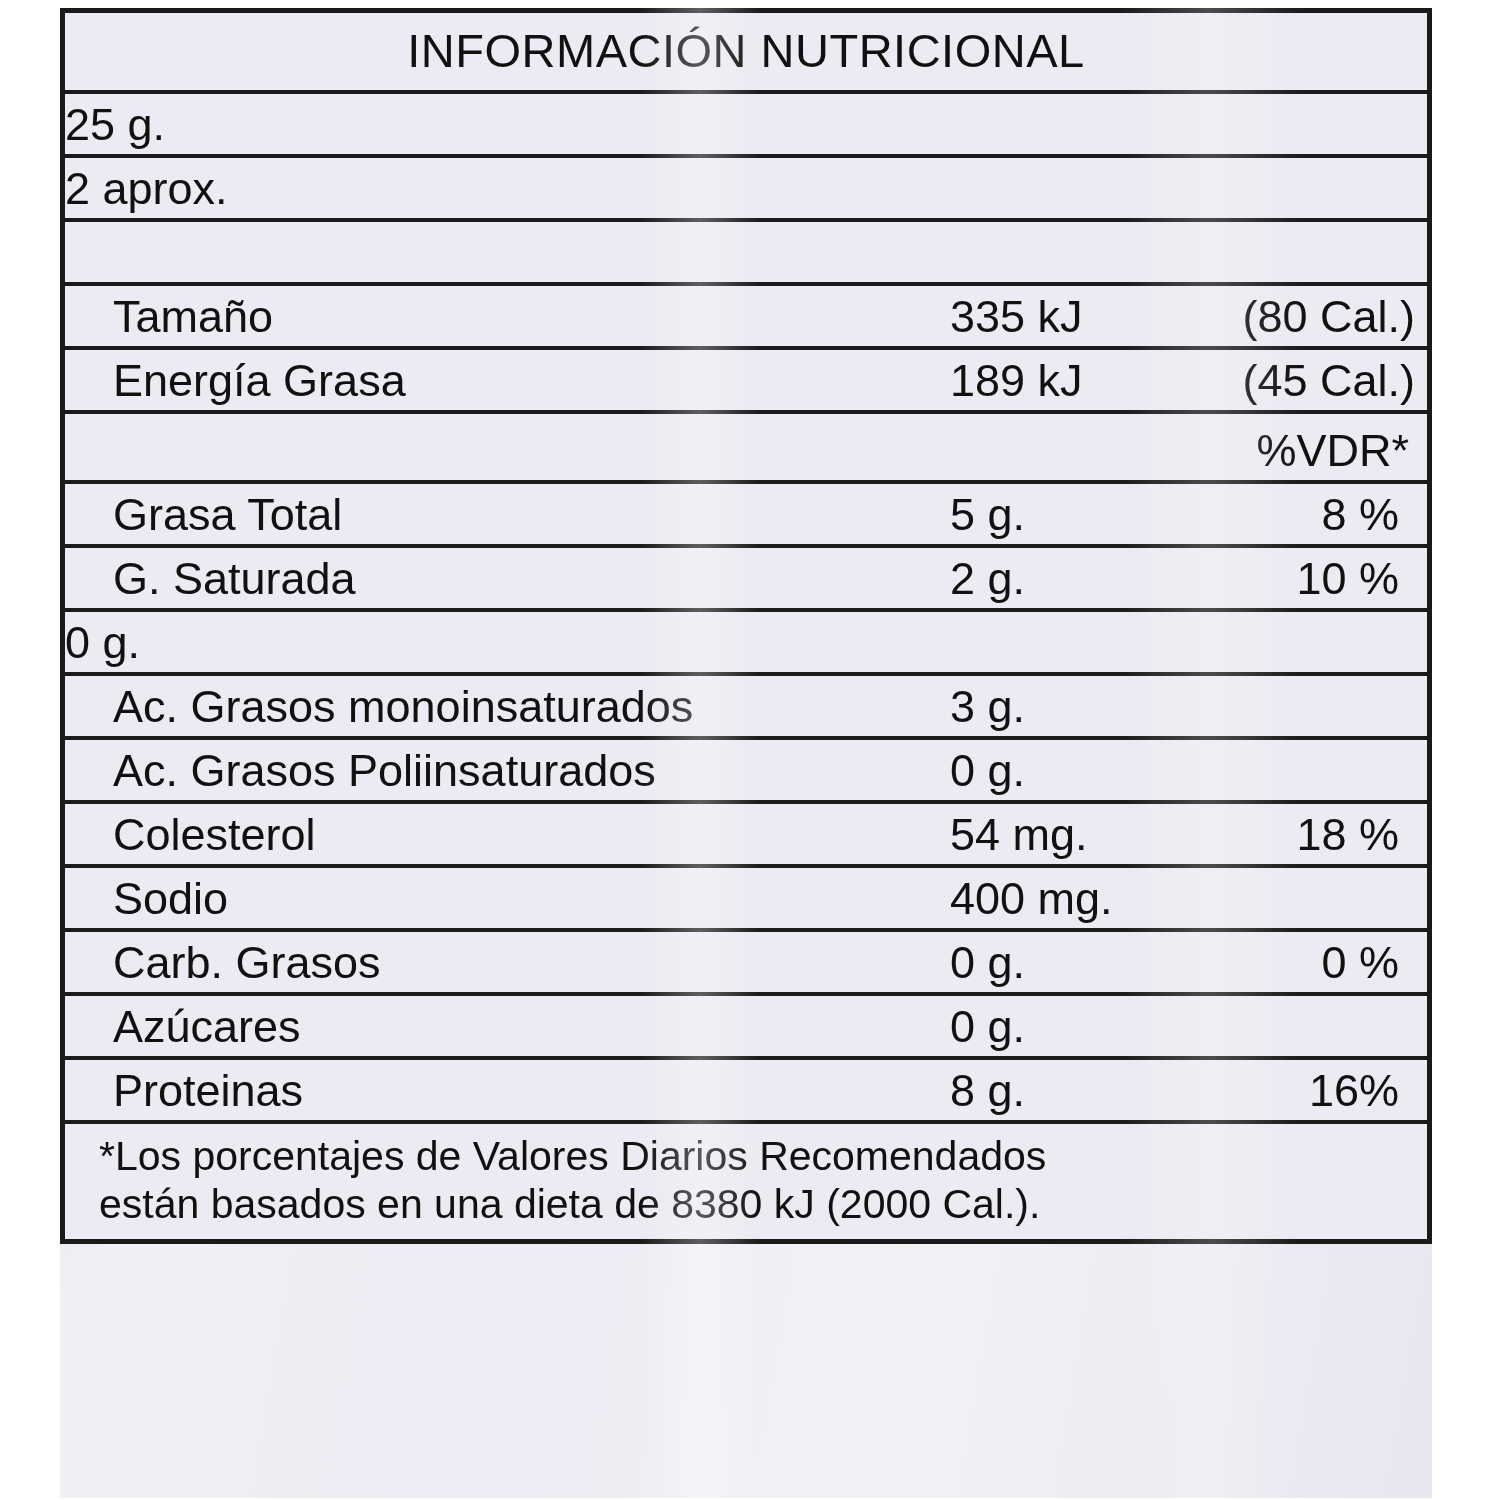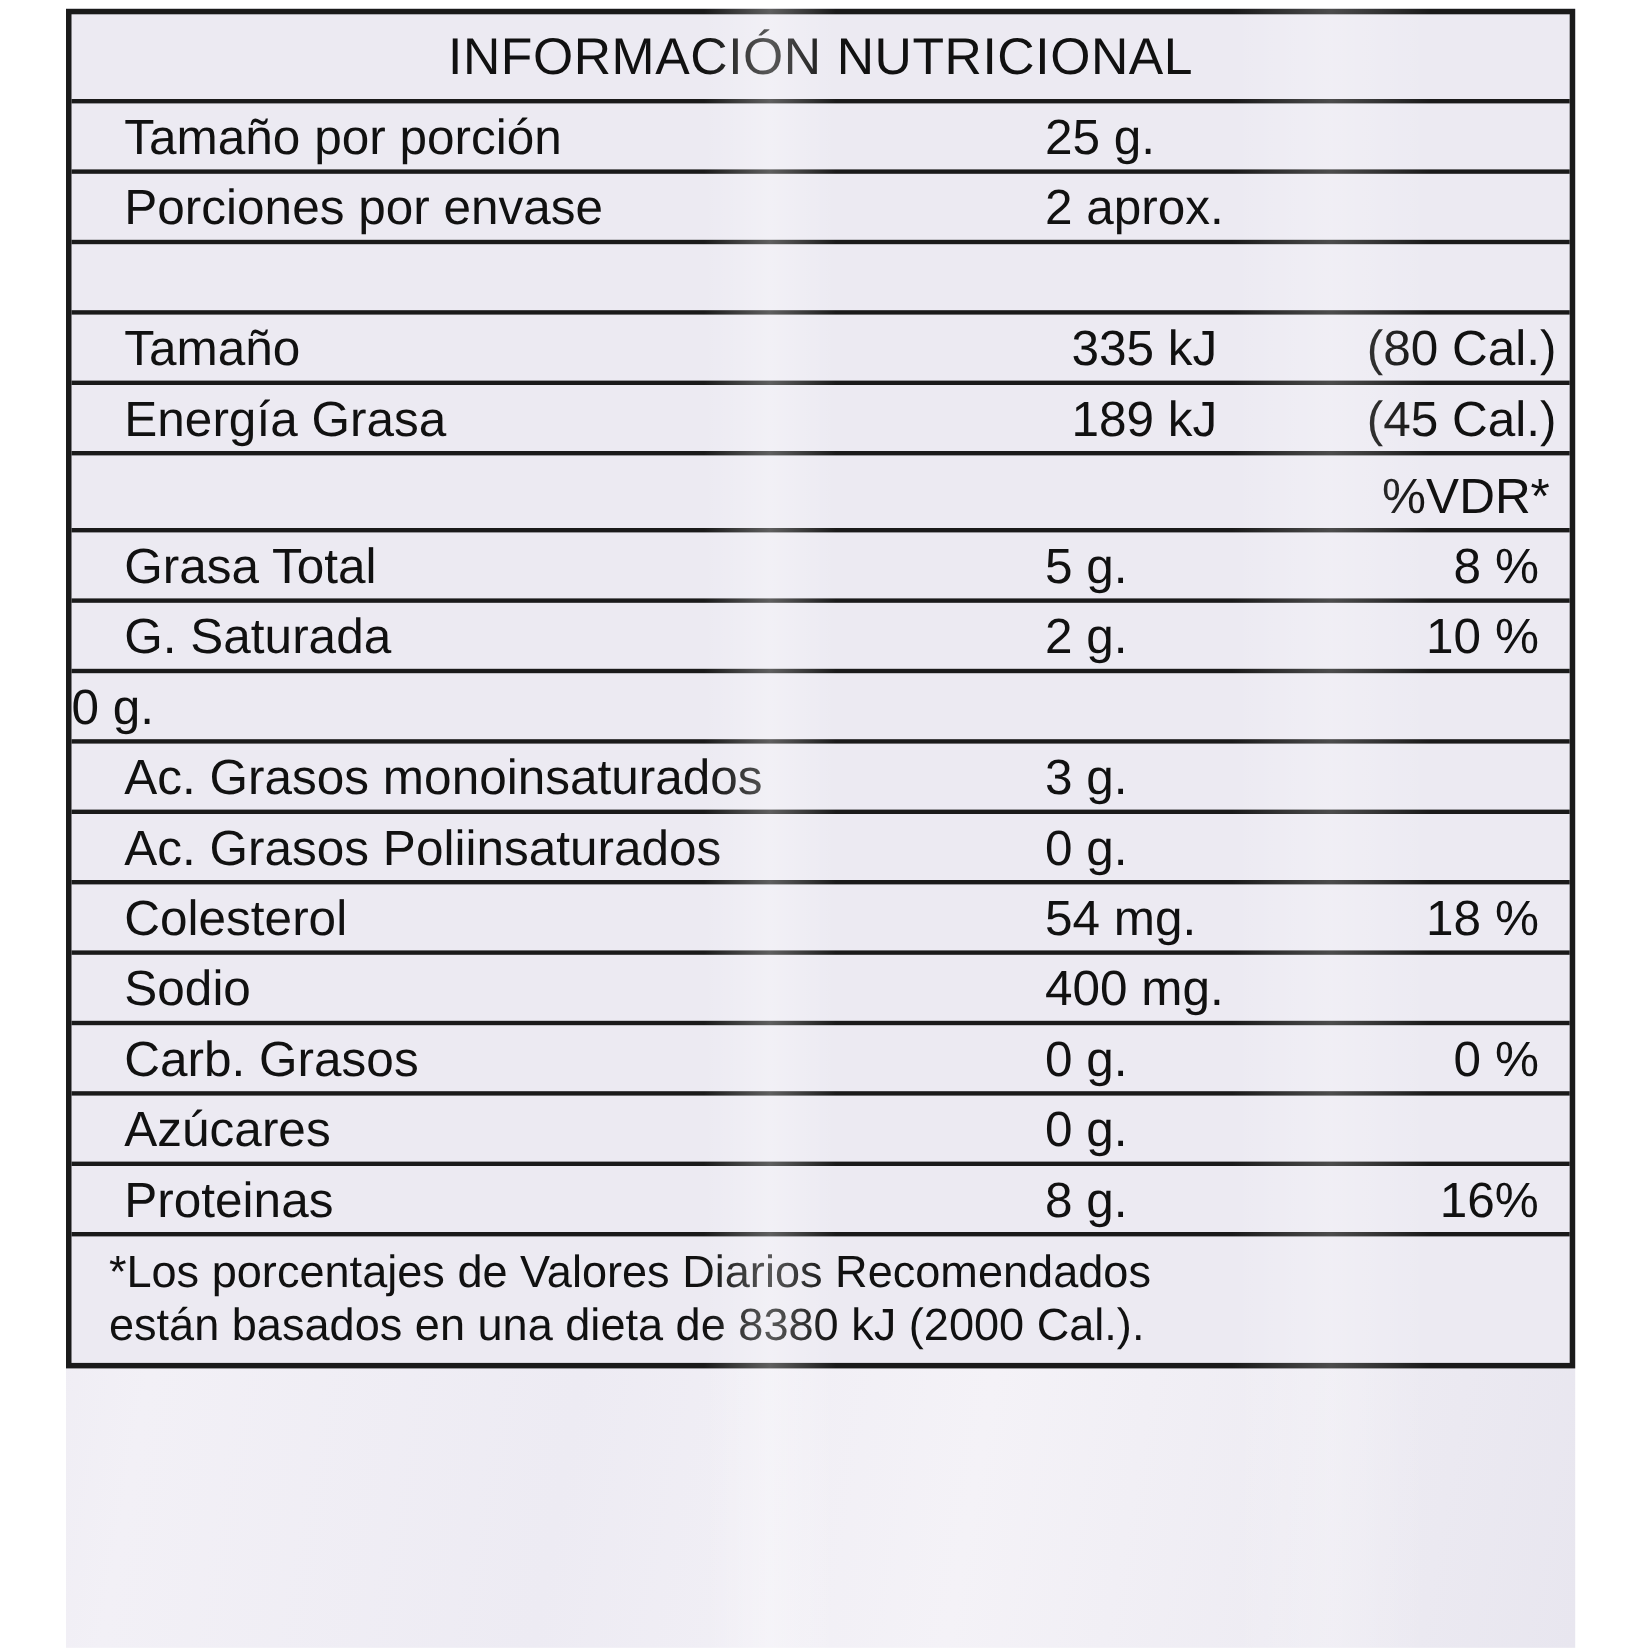--- a/index.html
+++ b/index.html
@@ -90,21 +90,20 @@
   }
 
   
   .c-val-e {
     flex: 0 0 240px;
     font-size: 45px;
     padding: 4px 0 6px 0;
     text-align: left;
     line-height: 1.02;
     white-space: nowrap;
-    margin-left: 24px;
   }
   .c-par {
     flex: 1 1 auto;
     font-size: 45px;
     padding: 4px 12px 6px 0;
     text-align: right;
     line-height: 1.02;
     white-space: nowrap;
   }
 
@@ -145,27 +144,25 @@
 <body>
 
 <div class="paper-tint"></div>
 
 <div class="label-wrap">
   <div class="label">
 
     <div class="title">INFORMACIÓN NUTRICIONAL</div>
 
     <div class="row">
-      <div class="c-name">Tamaño por porción</div>
       <div class="c-val">25 g.</div>
       <div class="c-pct"></div>
     </div>
 
     <div class="row">
-      <div class="c-name">Porciones por envase</div>
       <div class="c-val">2 aprox.</div>
       <div class="c-pct"></div>
     </div>
 
     <div class="row">
       <div class="c-val"></div>
       <div class="c-pct"></div>
     </div>
 
     <div class="row">

